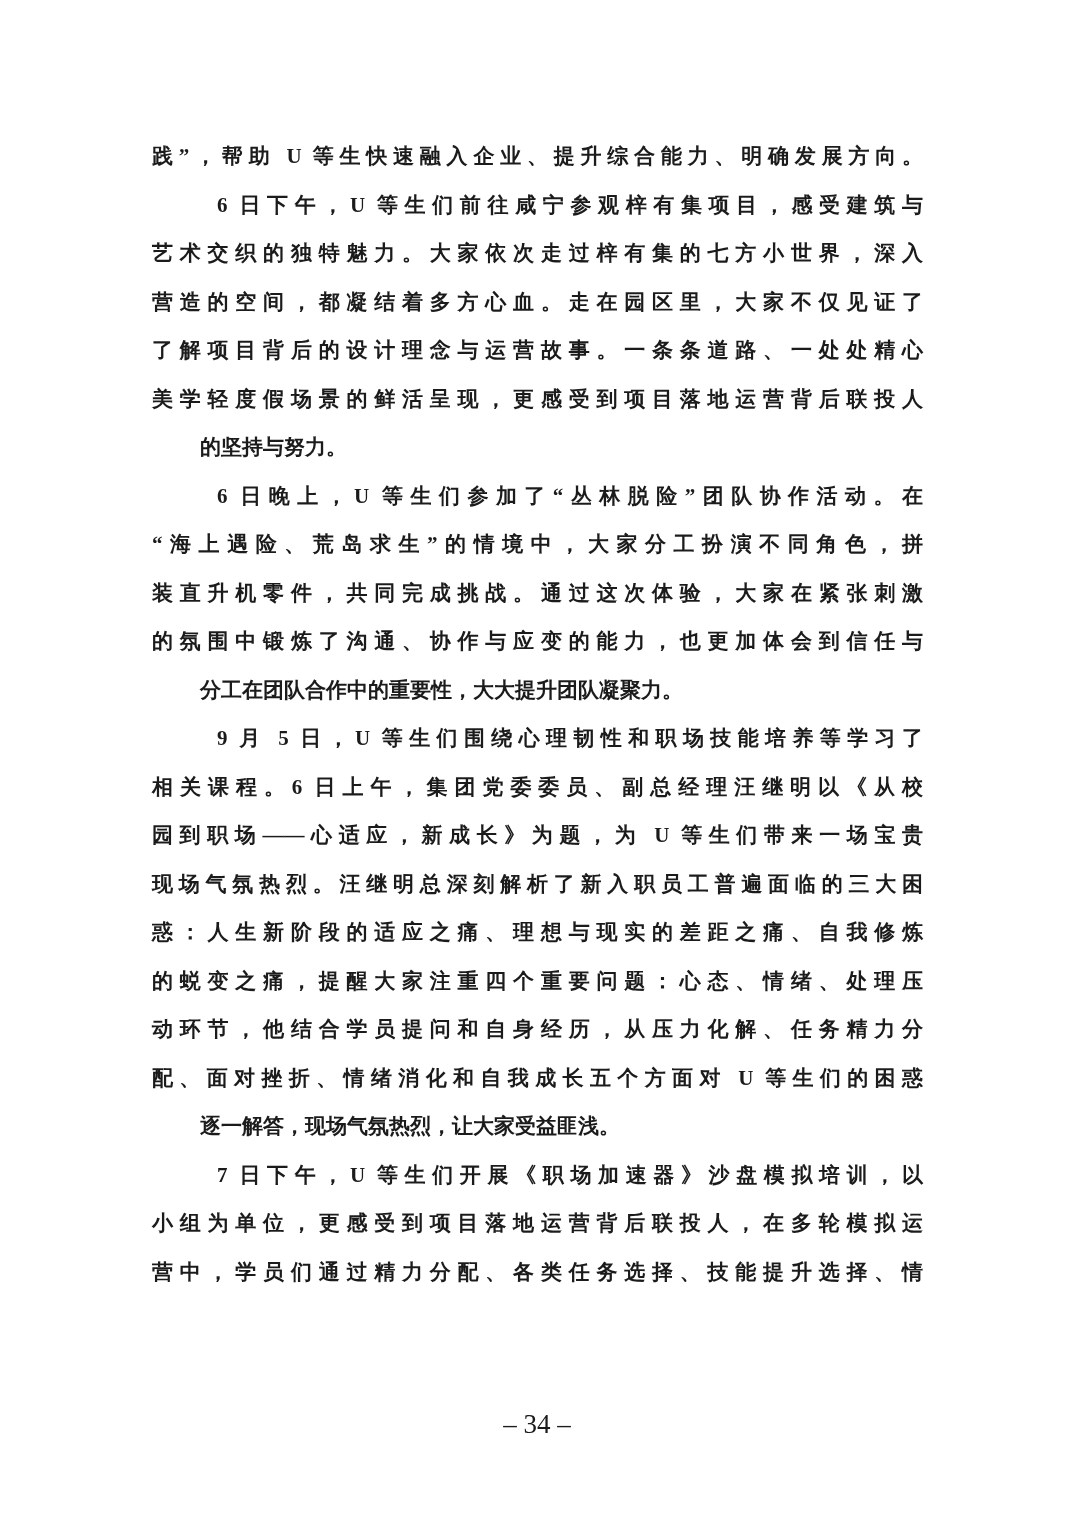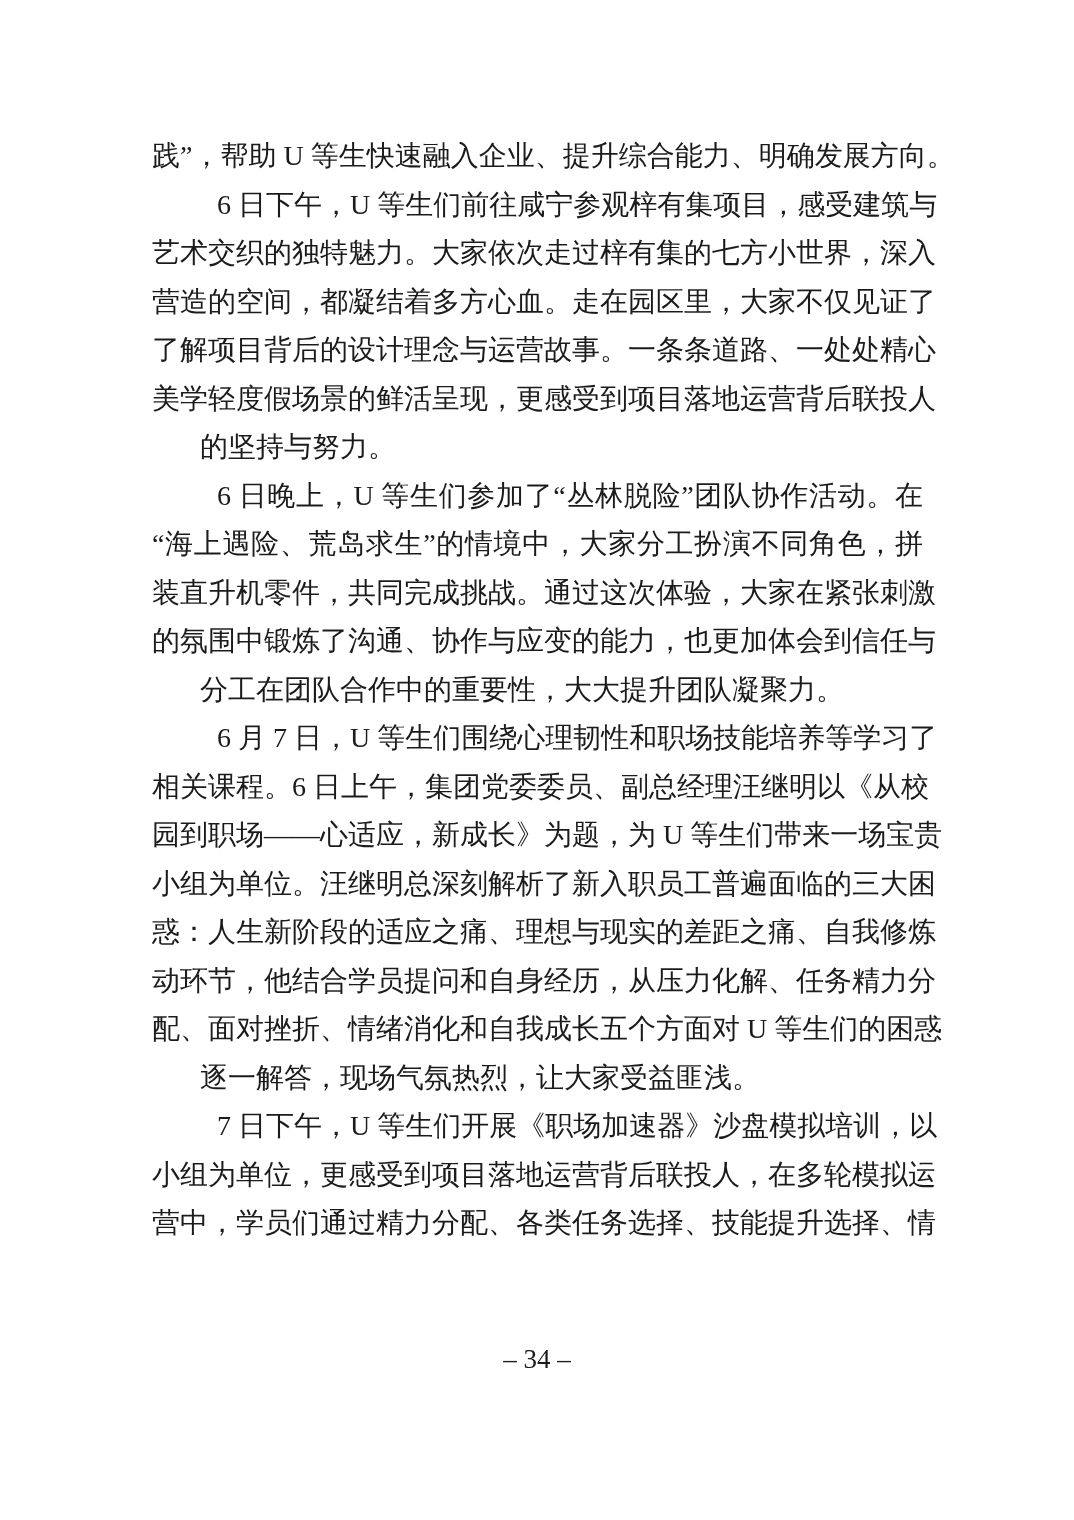--- a/index.html
+++ b/index.html
@@ -13,33 +13,33 @@
   }
   .textblock{
     position:absolute;
     left:152px;top:132px;width:771px;
   }
   .line{
     box-sizing:border-box;
     width:100%;
     height:48.5px;
     line-height:48.5px;
-    font-size:28px;
-    font-weight:400;
+    font-size:21px;
+    font-weight:700;
     text-align:justify;
     text-align-last:justify;
     text-justify:inter-character;
     white-space:nowrap;
     overflow:visible;
   }
   .line.indent{padding-left:65px;}
   .line.end{text-align-last:left;margin-left:48px;}
   .footer{
     position:absolute;
-    left:0;right:0;top:1342px;
+    left:0;right:0;top:1407px;
     text-align:center;
     font-size:27px;
     line-height:34px;
     color:#1b1b1b;
   }
 </style>
 </head>
 <body>
 
 <div class="page">
@@ -49,25 +49,26 @@
     <div class="line">艺术交织的独特魅力。大家依次走过梓有集的七方小世界，深入</div>
     <div class="line">营造的空间，都凝结着多方心血。走在园区里，大家不仅见证了</div>
     <div class="line">了解项目背后的设计理念与运营故事。一条条道路、一处处精心</div>
     <div class="line">美学轻度假场景的鲜活呈现，更感受到项目落地运营背后联投人</div>
     <div class="line end">的坚持与努力。</div>
     <div class="line indent">6 日晚上，U 等生们参加了“丛林脱险”团队协作活动。在</div>
     <div class="line">“海上遇险、荒岛求生”的情境中，大家分工扮演不同角色，拼</div>
     <div class="line">装直升机零件，共同完成挑战。通过这次体验，大家在紧张刺激</div>
     <div class="line">的氛围中锻炼了沟通、协作与应变的能力，也更加体会到信任与</div>
     <div class="line end">分工在团队合作中的重要性，大大提升团队凝聚力。</div>
-    <div class="line indent">6 月 7 日，U 等生们围绕心理韧性和职场技能培养等学习了</div>
+    <div class="line indent">9 月 5 日，U 等生们围绕心理韧性和职场技能培养等学习了</div>
     <div class="line">相关课程。6 日上午，集团党委委员、副总经理汪继明以《从校</div>
     <div class="line">园到职场——心适应，新成长》为题，为 U 等生们带来一场宝贵</div>
-    <div class="line">小组为单位。汪继明总深刻解析了新入职员工普遍面临的三大困</div>
+    <div class="line">现场气氛热烈。汪继明总深刻解析了新入职员工普遍面临的三大困</div>
     <div class="line">惑：人生新阶段的适应之痛、理想与现实的差距之痛、自我修炼</div>
+    <div class="line">的蜕变之痛，提醒大家注重四个重要问题：心态、情绪、处理压</div>
     <div class="line">动环节，他结合学员提问和自身经历，从压力化解、任务精力分</div>
     <div class="line">配、面对挫折、情绪消化和自我成长五个方面对 U 等生们的困惑</div>
     <div class="line end">逐一解答，现场气氛热烈，让大家受益匪浅。</div>
     <div class="line indent">7 日下午，U 等生们开展《职场加速器》沙盘模拟培训，以</div>
     <div class="line">小组为单位，更感受到项目落地运营背后联投人，在多轮模拟运</div>
     <div class="line">营中，学员们通过精力分配、各类任务选择、技能提升选择、情</div>
   </div>
   <div class="footer">– 34 –</div>
 </div>
 

